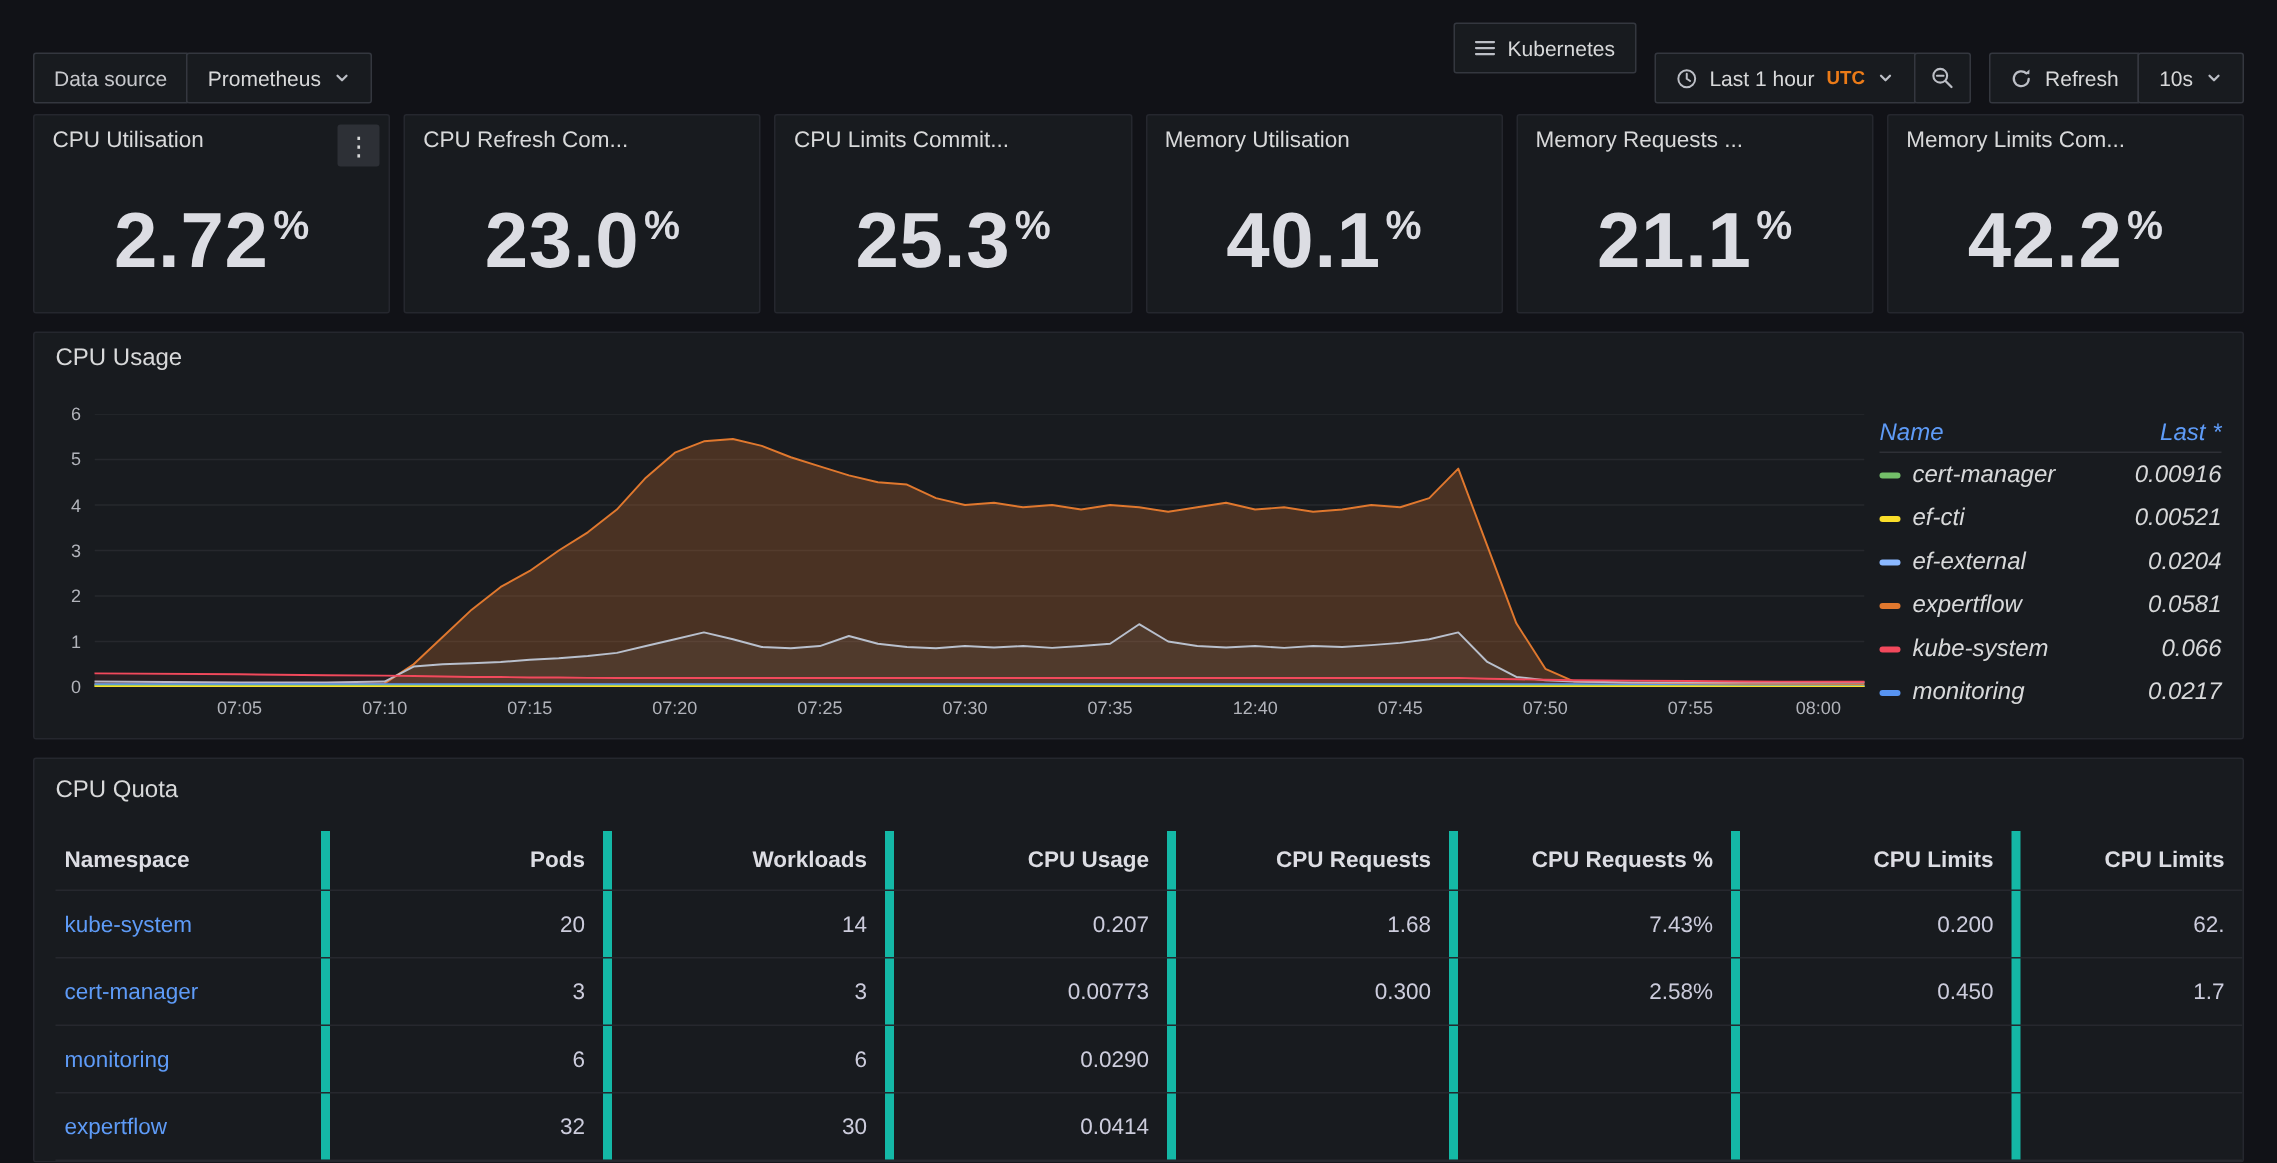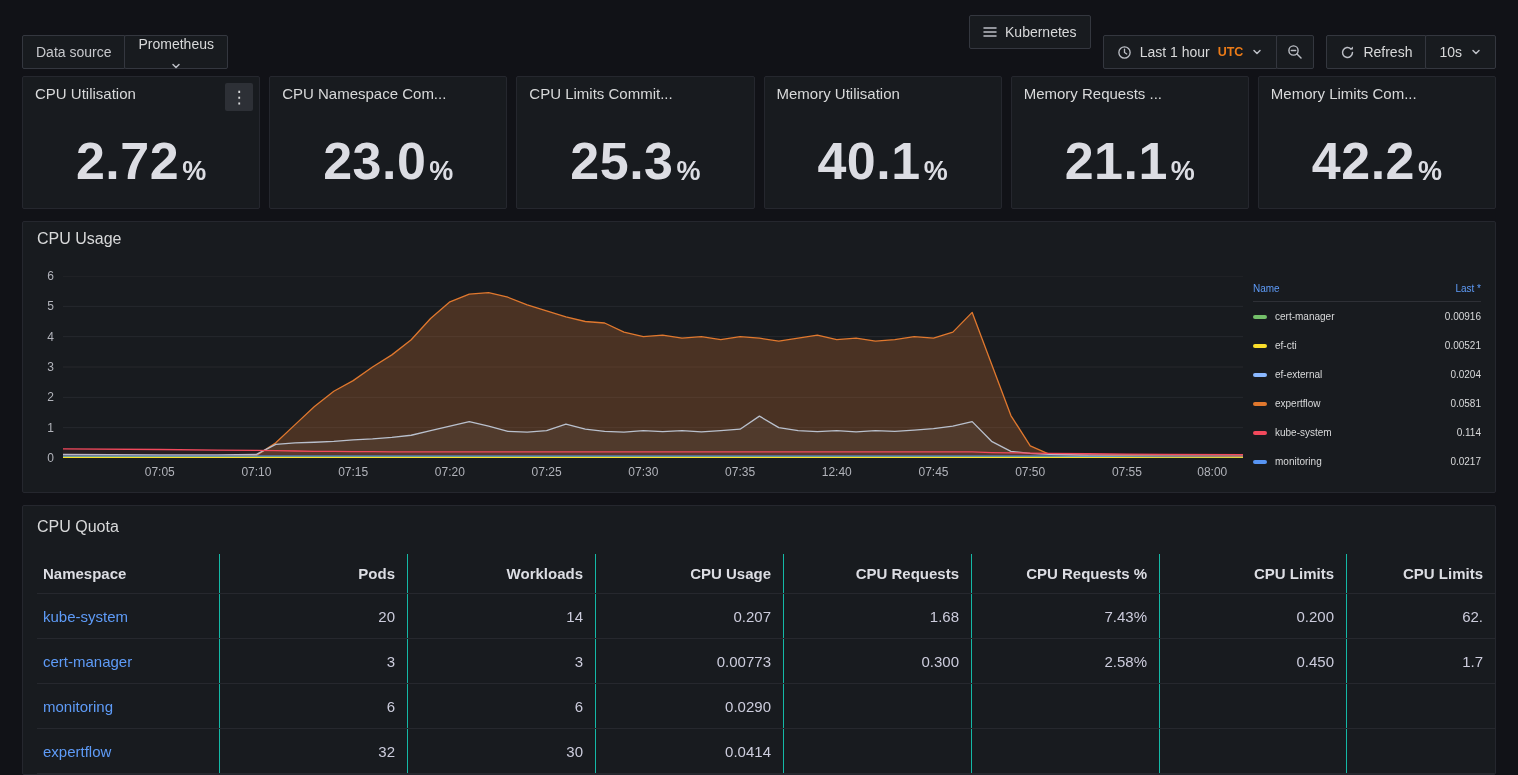--- a/index.html
+++ b/index.html
@@ -29,21 +29,21 @@
   .icon { display:inline-flex; align-items:center; justify-content:center; color:#bcbfc6; flex:0 0 auto; }
   .utc { color:var(--accent-orange); font-size:12.5px; font-weight:700; }
   .zoom-btn { padding:0 10px; }
 
   
   .panel { background:#181b1f; border:1px solid #25272e; border-radius:2px; }
   .stats { display:grid; grid-template-columns:repeat(6,1fr); gap:9px; height:133px; margin-bottom:12px; }
   .stat-panel { position:relative; padding:8px 12px; display:flex; flex-direction:column; overflow:hidden;gap:20px; }
   .stat-title { font-size:15px; font-weight:500; color:#d8d9da; white-space:nowrap; overflow:hidden; }
   .stat-center { flex:1; display:flex; align-items:center; justify-content:center; }
-  .stat-line { display:flex; align-items:flex-end; }
+  .stat-line { display:flex; align-items:flex-start; }
   .stat-value { font-size:52px; line-height:1; font-weight:600; color:#dcdde3; letter-spacing:0.5px; }
   .stat-unit { font-size:27px; font-weight:600; color:#dcdde3; margin-left:3px; }
   .kebab {
     position:absolute; top:6px; right:6px; width:28px; height:28px;
     background:#2d3036; border-radius:2px; display:flex; align-items:center; justify-content:center;
     color:#d8d9da; font-size:17px; line-height:1; cursor:pointer;
   }
 
   
   .usage-panel { height:272px; margin-bottom:12px; padding:8px 14px; }
@@ -52,51 +52,51 @@
   .chart-col { flex:1; min-width:0; }
   .chart-row { display:flex; height:182px; }
   .y-axis { width:26px; position:relative; font-size:12px; color:#b1b3ba; }
   .y-axis span { position:absolute; right:9px; transform:translateY(-50%); }
   .plot { flex:1; position:relative; }
   .plot svg { position:absolute; inset:0; width:100%; height:100%; display:block; }
   .x-axis { margin-left:26px; height:26px; position:relative; font-size:12px; color:#b1b3ba; }
   .x-axis span { position:absolute; top:7px; }
 
   
-  .legend { width:238px; padding-left:10px; font-size:10px; }
+  .legend { width:238px; padding-left:10px; font-size:16px;font-style:italic; }
   .legend-header { display:flex; justify-content:space-between; align-items:center; height:26px;
     color:var(--link); font-weight:500; border-bottom:1px solid rgba(204,204,220,0.12); }
   .legend-header span { cursor:pointer; }
   .legend-row { display:flex; align-items:center; height:29px; cursor:pointer; }
   .legend-swatch { width:14px; height:4px; border-radius:2px; margin-right:8px; flex:0 0 auto; }
   .legend-name { flex:1; color:#d8d9da; }
   .legend-value { color:#d8d9da; }
 
   
   .quota-panel { height:270px; padding:12px 0 0 0; overflow:hidden; }
   .quota-panel .panel-title { margin:0 14px; }
   .qtable { margin:12px 0 0 14px; font-size:15px; }
   .thead, .trow { display:grid; grid-template-columns:183px 188px 188px 188px 188px 188px 187px minmax(0,1fr); }
   .thead { height:40px; font-weight:700; color:#dcdde3; border-bottom:1px solid #26282e; }
   .trow { height:45px; border-bottom:1px solid #26282e; color:#ccccdc; }
-  .qcell { display:flex; align-items:center; padding:0 12px; border-right:1px solid #14b8a6; overflow:hidden; white-space:nowrap; }
+  .qcell { display:flex; align-items:center; padding:0 12px; border-right:6px solid #14b8a6; overflow:hidden; white-space:nowrap; }
   .qcell:last-child { border-right:none; }
   .c-left { justify-content:flex-start; padding-left:6px; }
   .c-right { justify-content:flex-end; }
   .ns-link { color:var(--link); cursor:pointer; }
   .th { cursor:pointer; }
 </style>
 </head>
 <body style="--link: #5e9bf7; --accent-orange: #eb7b18;">
 
 <div class="topbar">
   <div class="tb-left">
     <div class="join">
       <div class="tb-box tb-label">Data source</div>
-      <div class="tb-box" style="cursor:pointer;flex-direction:column;">
+      <div class="tb-box" style="cursor:pointer;">
         <span>Prometheus</span>
         <span class="icon">
           <svg width="12" height="12" viewBox="0 0 12 12">
               <path d="M3 4.5 L6 7.5 L9 4.5" fill="none" stroke="currentColor" stroke-width="1.5" stroke-linecap="round" stroke-linejoin="round"></path>
             </svg>
         </span>
       </div>
     </div>
   </div>
   <div class="tb-right">
@@ -165,21 +165,21 @@
         <span>⋮</span>
       </div>
     <div class="stat-center">
         <div class="stat-line">
       <span class="stat-value">2.72</span>
       <span class="stat-unit">%</span>
     </div>
       </div>
   </div>
   <div class="panel stat-panel">
-    <div class="stat-title">CPU Namespace Com...</div>
+    <div class="stat-title">CPU Refresh Com...</div>
     <div class="stat-center">
         <div class="stat-line">
       <span class="stat-value">23.0</span>
       <span class="stat-unit">%</span>
     </div>
       </div>
   </div>
   <div class="panel stat-panel">
     <div class="stat-title">CPU Limits Commit...</div>
     <div class="stat-center">
@@ -292,21 +292,21 @@
         <span class="legend-value">0.0204</span>
       </div>
       <div class="legend-row">
         <span class="legend-swatch" style="background: rgb(224, 120, 46);"></span>
         <span class="legend-name">expertflow</span>
         <span class="legend-value">0.0581</span>
       </div>
       <div class="legend-row">
         <span class="legend-swatch" style="background: rgb(242, 73, 92);"></span>
         <span class="legend-name">kube-system</span>
-        <span class="legend-value">0.114</span>
+        <span class="legend-value">0.066</span>
       </div>
       <div class="legend-row">
         <span class="legend-swatch" style="background: rgb(87, 148, 242);"></span>
         <span class="legend-name">monitoring</span>
         <span class="legend-value">0.0217</span>
       </div>
     </div>
   </div>
 </div>
 

